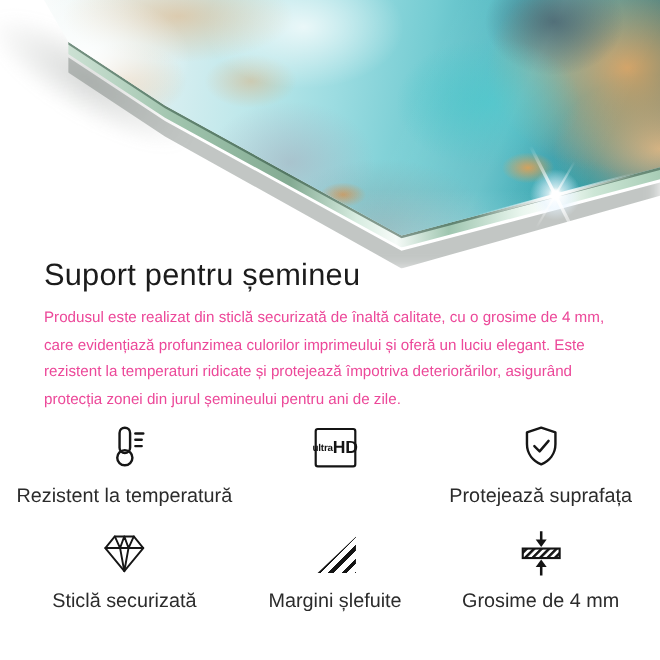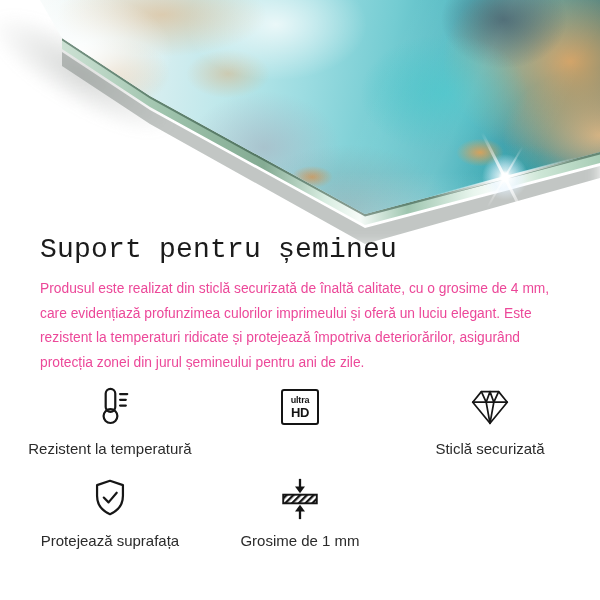--- a/index.html
+++ b/index.html
@@ -70,47 +70,47 @@
     background:linear-gradient(to right, rgba(255,255,255,0), rgba(255,255,255,.95) 45%, #fff 50%, rgba(255,255,255,.95) 55%, rgba(255,255,255,0));}
   .sp-ray2{left:-50px;top:-1.25px;width:100px;height:2.5px;transform:rotate(63deg);
     background:linear-gradient(to right, rgba(255,255,255,0), #fff 50%, rgba(255,255,255,0));}
   .sp-ray3{left:-35px;top:-1px;width:70px;height:2px;transform:rotate(-60deg);opacity:.8;
     background:linear-gradient(to right, rgba(255,255,255,0), #fff 50%, rgba(255,255,255,0));}
   .sp-core{left:-5px;top:-5px;width:10px;height:10px;border-radius:50%;background:#fff;filter:blur(1px);}
 
   
   .content{padding:0 40px;}
   .page-title{
-    font-family:Liberation Mono, monospace;font-weight:400;
+    font-family:Liberation Sans, sans-serif;font-weight:400;
     font-size:28px;line-height:35px;letter-spacing:.2px;color:#1b1b1b;
     margin:6px 0 0 0;
   }
   .page-title span{display:block;}
   .description{
     margin:10px 0 0 0;max-width:532px;
     font-size:13.8px;line-height:24.5px;color:#ec4899;
   }
 
   
   .features{
     margin:8px 15px 0 15px;
     display:grid;grid-template-columns:repeat(3,1fr);row-gap:18px;
   }
   .feature{display:flex;flex-direction:column;align-items:center;}
   .icon-box{height:48px;display:flex;align-items:center;justify-content:center;}
-  .feature-label{margin-top:9px;font-size:15px;color:#2b2b2b;white-space:nowrap;}
+  .feature-label{margin-top:9px;font-size:18px;color:#2b2b2b;white-space:nowrap;}
 
   .icon-svg{display:block;}
   .ultrahd-box{
     width:34px;height:32px;border:2.5px solid #141414;border-radius:3px;
-    display:flex;flex-direction:column;align-items:center;justify-content:center;
+    display:flex;flex-direction:row;align-items:center;justify-content:center;
     color:#141414;line-height:1;
   }
   .ultrahd-top{font-size:9px;font-weight:700;letter-spacing:-.2px;}
-  .ultrahd-bottom{font-size:13px;font-weight:800;margin-top:1px;letter-spacing:-.3px;}
+  .ultrahd-bottom{font-size:16px;font-weight:800;margin-top:1px;letter-spacing:-.3px;}
   .stripes{
     width:38px;height:36px;
     clip-path:polygon(100% 8%, 100% 100%, 8% 100%);
     background:repeating-linear-gradient(135deg, #141414 0 3.5px, rgba(0,0,0,0) 3.5px 8.5px);
   }
 </style>
 </head>
 <body>
 
 <div class="hero">
@@ -154,53 +154,59 @@
     <div class="icon-box">
       <div class="ultrahd-box">
         <span class="ultrahd-top">ultra</span>
         <span class="ultrahd-bottom">HD</span>
       </div>
     </div>
   </div>
 
   <div class="feature">
     <div class="icon-box">
+      <svg class="icon-svg" width="46" height="46" viewBox="0 0 48 48" fill="none" stroke="#161616" stroke-width="2.3" stroke-linecap="round" stroke-linejoin="round">
+        <path d="M24 5 L37.5 9.5 V20.5 C37.5 30 31.5 36.6 24 39.8 C16.5 36.6 10.5 30 10.5 20.5 V9.5 Z"></path>
+        <path d="M17.5 22.5 L22.5 27.5 L31 17.5"></path>
+      </svg>
+    </div>
+    <div class="feature-label">Protejează suprafața</div>
+  </div>
+
+  <div class="feature">
+    <div class="icon-box">
       <svg class="icon-svg" width="46" height="46" viewBox="0 0 48 48" fill="none" stroke="#161616" stroke-width="1.8" stroke-linecap="round" stroke-linejoin="round">
         <path d="M15 8 L33 8 L42 19 L24 41 L6 19 Z"></path>
         <path d="M6 19 H42"></path>
         <path d="M15 8 L20 19 L24 8 L28 19 L33 8"></path>
         <path d="M20 19 L24 41 M28 19 L24 41"></path>
       </svg>
     </div>
     <div class="feature-label">Sticlă securizată</div>
   </div>
 
   <div class="feature">
     <div class="icon-box">
-      <svg class="icon-svg" width="46" height="46" viewBox="0 0 48 48" fill="none" stroke="#161616" stroke-width="2.3" stroke-linecap="round" stroke-linejoin="round">
-        <path d="M24 5 L37.5 9.5 V20.5 C37.5 30 31.5 36.6 24 39.8 C16.5 36.6 10.5 30 10.5 20.5 V9.5 Z"></path>
-        <path d="M17.5 22.5 L22.5 27.5 L31 17.5"></path>
-      </svg>
-    </div>
-    <div class="feature-label">Protejează suprafața</div>
-  </div>
-
+      <div class="stripes"></div>
+    </div>
+    <div class="feature-label">Margini șlefuite</div>
+  </div>
 
   <div class="feature">
     <div class="icon-box">
       <svg class="icon-svg" width="46" height="46" viewBox="0 0 48 48">
         <defs>
           <pattern id="hatch6" width="5" height="5" patternUnits="userSpaceOnUse" patternTransform="rotate(45)">
             <rect width="5" height="5" fill="#ffffff"></rect>
             <rect width="2.4" height="5" fill="#141414"></rect>
           </pattern>
         </defs>
         <line x1="24" y1="3" x2="24" y2="11.5" stroke="#141414" stroke-width="2.4"></line>
         <path d="M24 18 l-5.2 -7 h10.4 Z" fill="#141414"></path>
         <rect x="6.5" y="19.5" width="35" height="9" fill="url(#hatch6)" stroke="#141414" stroke-width="2"></rect>
         <path d="M24 30 l-5.2 7 h10.4 Z" fill="#141414"></path>
         <line x1="24" y1="45" x2="24" y2="36.5" stroke="#141414" stroke-width="2.4"></line>
       </svg>
     </div>
-    <div class="feature-label">Grosime de 1 mm</div>
+    <div class="feature-label">Grosime de 4 mm</div>
   </div>
 
 </div>
 
 </body></html>

